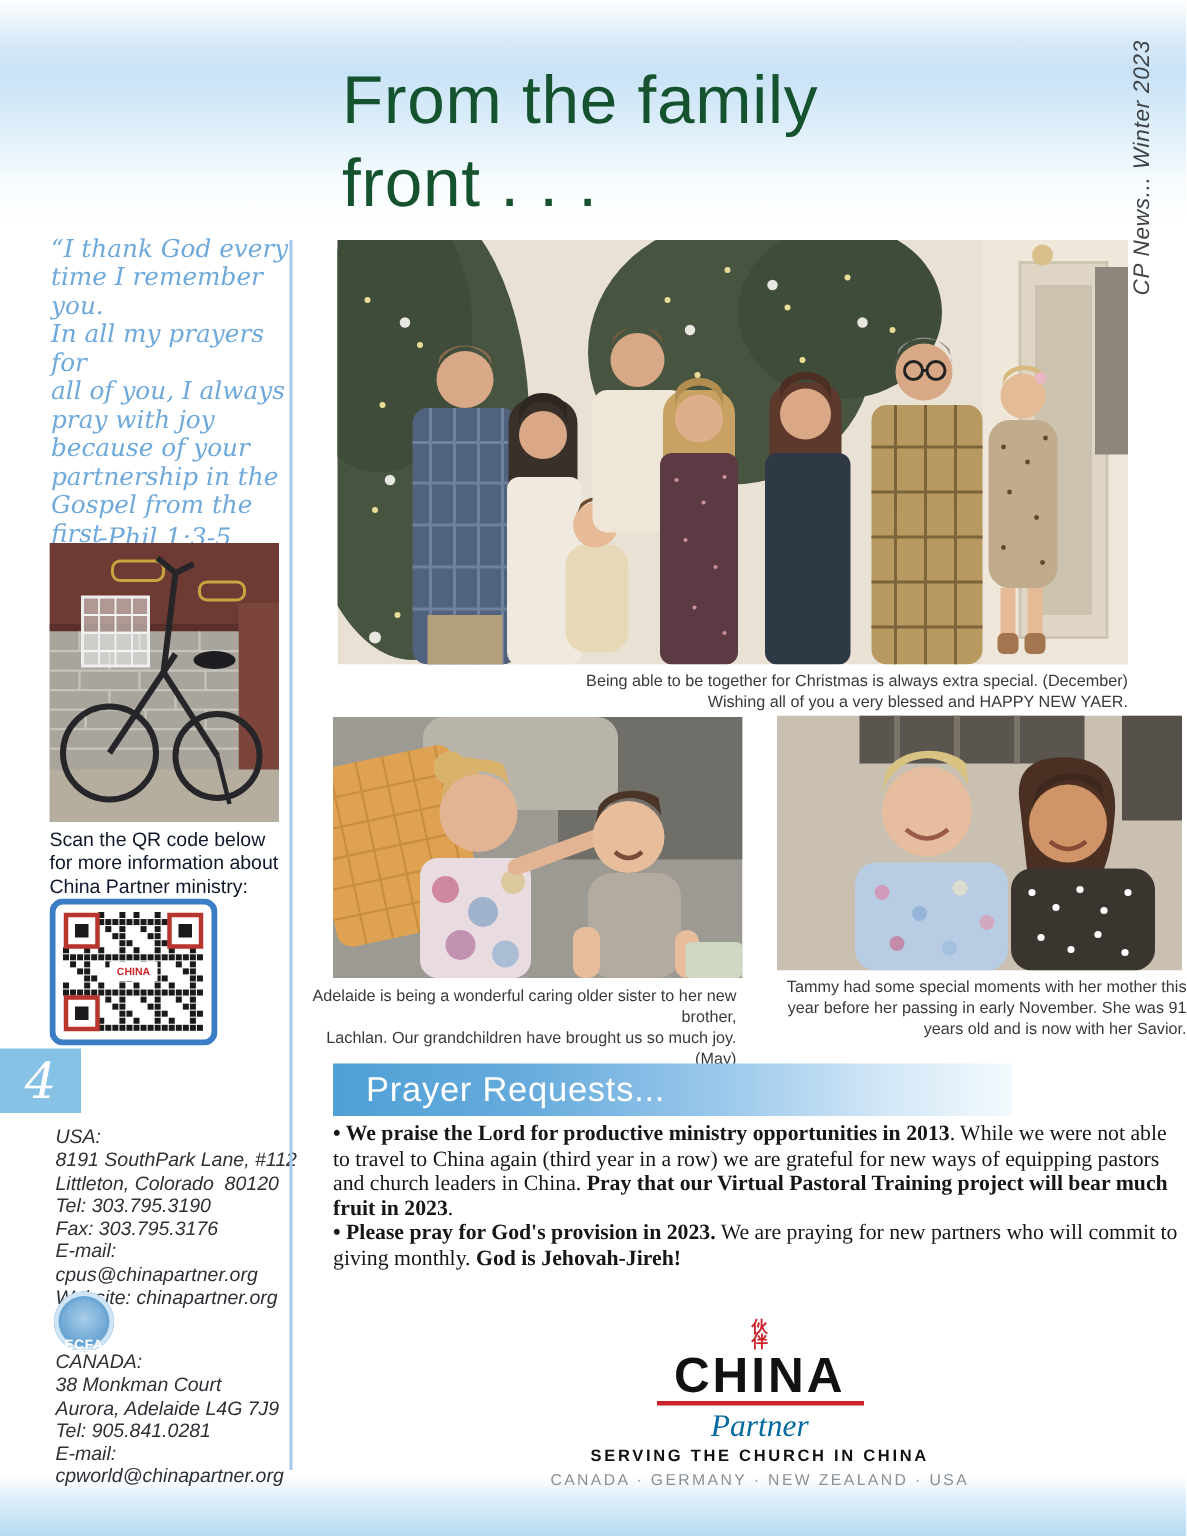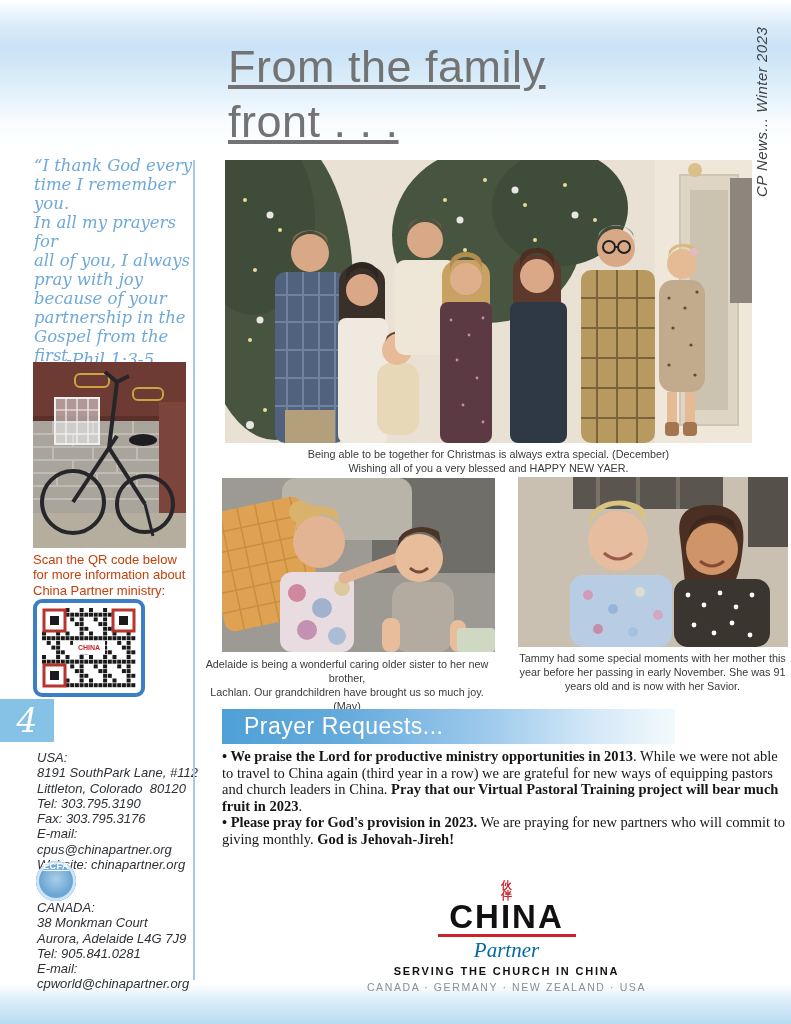--- a/index.html
+++ b/index.html
@@ -8,50 +8,50 @@
   .abs{position:absolute;}
 
   
   .top-band{top:0;left:0;width:791px;height:150px;
     background:linear-gradient(180deg,#feffff 0%,#dcecf9 16%,#c8e2f6 32%,#ddeefa 56%,#f8fcfe 82%,#ffffff 100%);}
   .bottom-band{left:0;bottom:0;width:791px;height:40px;
     background:linear-gradient(180deg,#ffffff 0%,#ddeefa 40%,#b7dbf0 100%);}
 
   
   .page-title{left:228px;top:40px;margin:0;font-size:45px;line-height:1.22;font-weight:400;
-    color:#737373;white-space:pre-line;letter-spacing:0.5px;text-decoration:underline;}
+    color:#14532d;white-space:pre-line;letter-spacing:0.5px;}
   .edition-vertical{left:678px;top:100px;width:172px;height:22px;transform:rotate(-90deg);
     font-style:italic;font-size:15px;color:#3f4347;letter-spacing:0.5px;}
 
   
   .quote{left:34px;top:157px;width:168px;font-family:"DejaVu Serif",serif;font-style:italic;
     font-size:16.5px;line-height:1.15;color:#6fa9da;white-space:pre-line;}
   .quote-attr{left:66px;top:349px;width:130px;text-align:left;font-family:"DejaVu Serif",serif;
     font-style:italic;font-size:17px;color:#6fa9da;}
   .bike-photo{left:33px;top:362px;}
-  .scan-text{left:33px;top:552px;width:165px;font-size:13px;line-height:1.18;color:#c2410c;white-space:pre-line;}
+  .scan-text{left:33px;top:552px;width:165px;font-size:13px;line-height:1.18;color:#0f172a;white-space:pre-line;}
   .qr{left:33px;top:599px;}
   .page-num{left:0;top:699px;width:54px;height:43px;background:#86c2e6;color:#ffffff;
     display:flex;align-items:center;justify-content:center;
     font-family:"DejaVu Serif",serif;font-style:italic;font-size:33px;}
   .addr{left:37px;width:165px;font-size:13px;line-height:1.1;color:#2d3135;font-style:italic;}
   .addr div{margin:0 0 1px 0;}
   .addr-usa{top:751px;}
   .addr-canada{top:901px;}
   .ecfa{left:36px;top:861px;width:40px;height:40px;border-radius:50%;
     background:radial-gradient(circle at 50% 45%,#a9cde8 0%,#6ba7d4 55%,#4e93c8 100%);
     box-shadow:inset 0 0 0 3px #cfe4f4, inset 0 0 0 5px #6ba7d4;
-    display:flex;align-items:flex-start;justify-content:center;color:#ffffff;font-size:9px;font-weight:bold;letter-spacing:0.5px;text-decoration:underline;}
+    display:flex;align-items:flex-end;justify-content:center;color:#ffffff;font-size:9px;font-weight:bold;letter-spacing:0.5px;text-decoration:underline;}
   .divider{left:193px;top:160px;width:2px;height:820px;background:#a5cae9;}
 
   
   .family-photo{left:225px;top:160px;}
   .adelaide-photo{left:222px;top:478px;}
   .tammy-photo{left:518px;top:477px;}
-  .caption{font-size:10.8px;line-height:1.3;color:#3a3a3a;text-align:center;}
+  .caption{font-size:10.8px;line-height:1.3;color:#3a3a3a;text-align:right;}
   .cap-family{left:225px;top:447px;width:527px;white-space:pre-line;}
   .cap-adelaide{left:203px;top:657px;width:288px;white-space:pre-line;}
   .cap-tammy{left:514px;top:651px;width:277px;}
 
   
   .prayer-bar{left:222px;top:709px;width:453px;height:35px;
     background:linear-gradient(90deg,#4fa0d6 0%,#66abdc 28%,#9cc9ec 58%,#d4e8f7 82%,#f3fafd 100%);
     color:#ffffff;display:flex;align-items:center;}
   .prayer-bar span{margin-left:22px;font-size:23px;letter-spacing:0.5px;}
   .prayer-body{left:222px;top:748px;width:570px;font-family:"Liberation Serif",serif;

